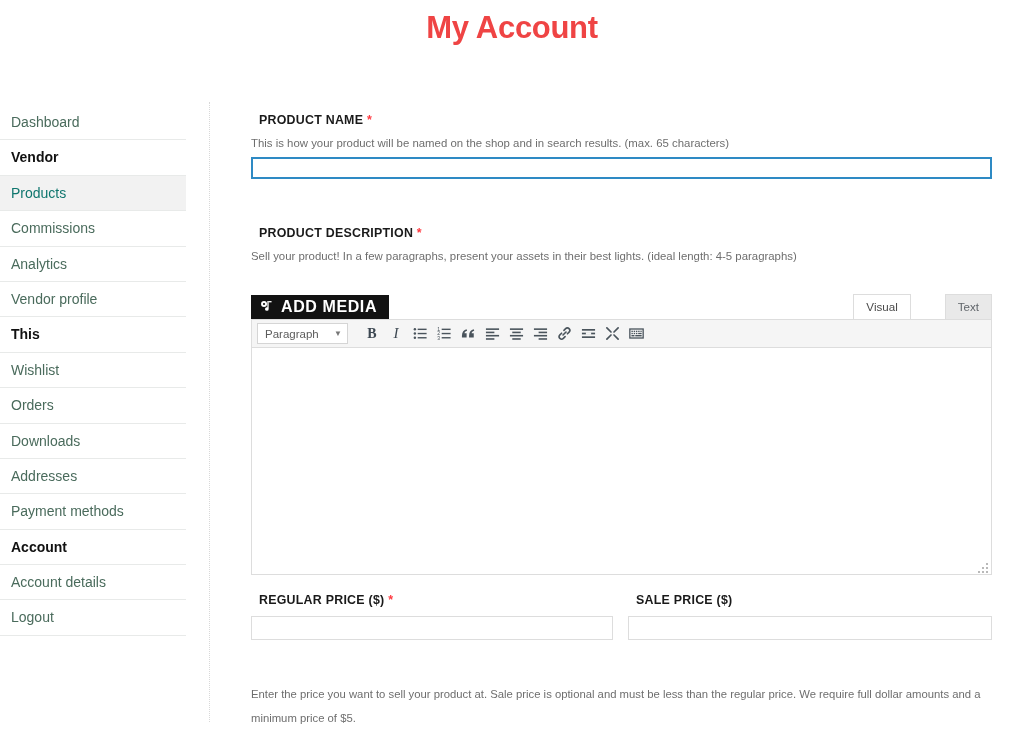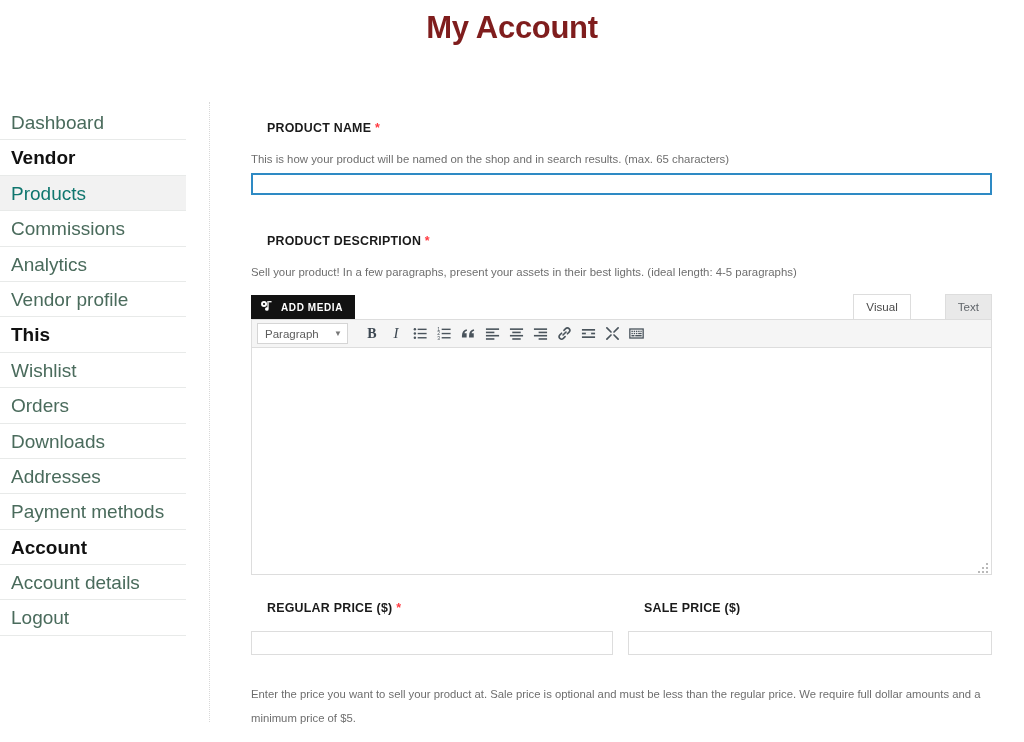--- a/index.html
+++ b/index.html
@@ -17,35 +17,35 @@
 
   
   .page-title {
     position: absolute;
     left: 0; top: 10px;
     width: 1024px;
     text-align: center;
     font-size: 31px;
     font-weight: bold;
     letter-spacing: -0.3px;
-    color: #7f1d1d;
+    color: #ef4444;
   }
 
   
   .sidebar {
     position: absolute;
     left: 0; top: 105px;
     width: 186px;
   }
   .nav-item {
     position: relative;
     height: 35.4px;
     line-height: 35.4px;
     padding-left: 11px;
-    font-size: 19px;
+    font-size: 14px;
     color: #4a6b5c;
     border-bottom: 1px solid #e8eae9;
     white-space: nowrap;
     cursor: pointer;
   }
   .nav-item.heading {
     color: #111111;
     font-weight: bold;
   }
   .nav-item.active {
@@ -68,21 +68,21 @@
     left: 251px; top: 105px;
     width: 741px;
   }
 
   .field-label {
     font-size: 12.4px;
     font-weight: bold;
     letter-spacing: 0.25px;
     color: #1a1a1a;
     text-transform: uppercase;
-    margin: 16px;
+    margin: 8px;
   }
   .req { color: #ff3b42; font-weight: bold; }
 
   .field-help {
     font-size: 11.4px;
     color: #6e6e6e;
     margin: 6px 0 0 0;
     line-height: 1.5;
   }
 
@@ -108,21 +108,21 @@
 
   
   .editor-wrap { position: absolute; left: 0; top: 190px; width: 741px; }
 
   .add-media {
     display: inline-flex;
     align-items: center;
     gap: 7px;
     background: #121212;
     color: #ffffff;
-    font-size: 10px;
+    font-size: 16px;
     font-weight: bold;
     letter-spacing: 0.6px;
     padding: 6px 12px 6px 9px;
     border: none;
     cursor: pointer;
     height: 24px;
     vertical-align: middle;
   }
   .media-glyph { display: inline-block; width: 14px; height: 14px; }
 

